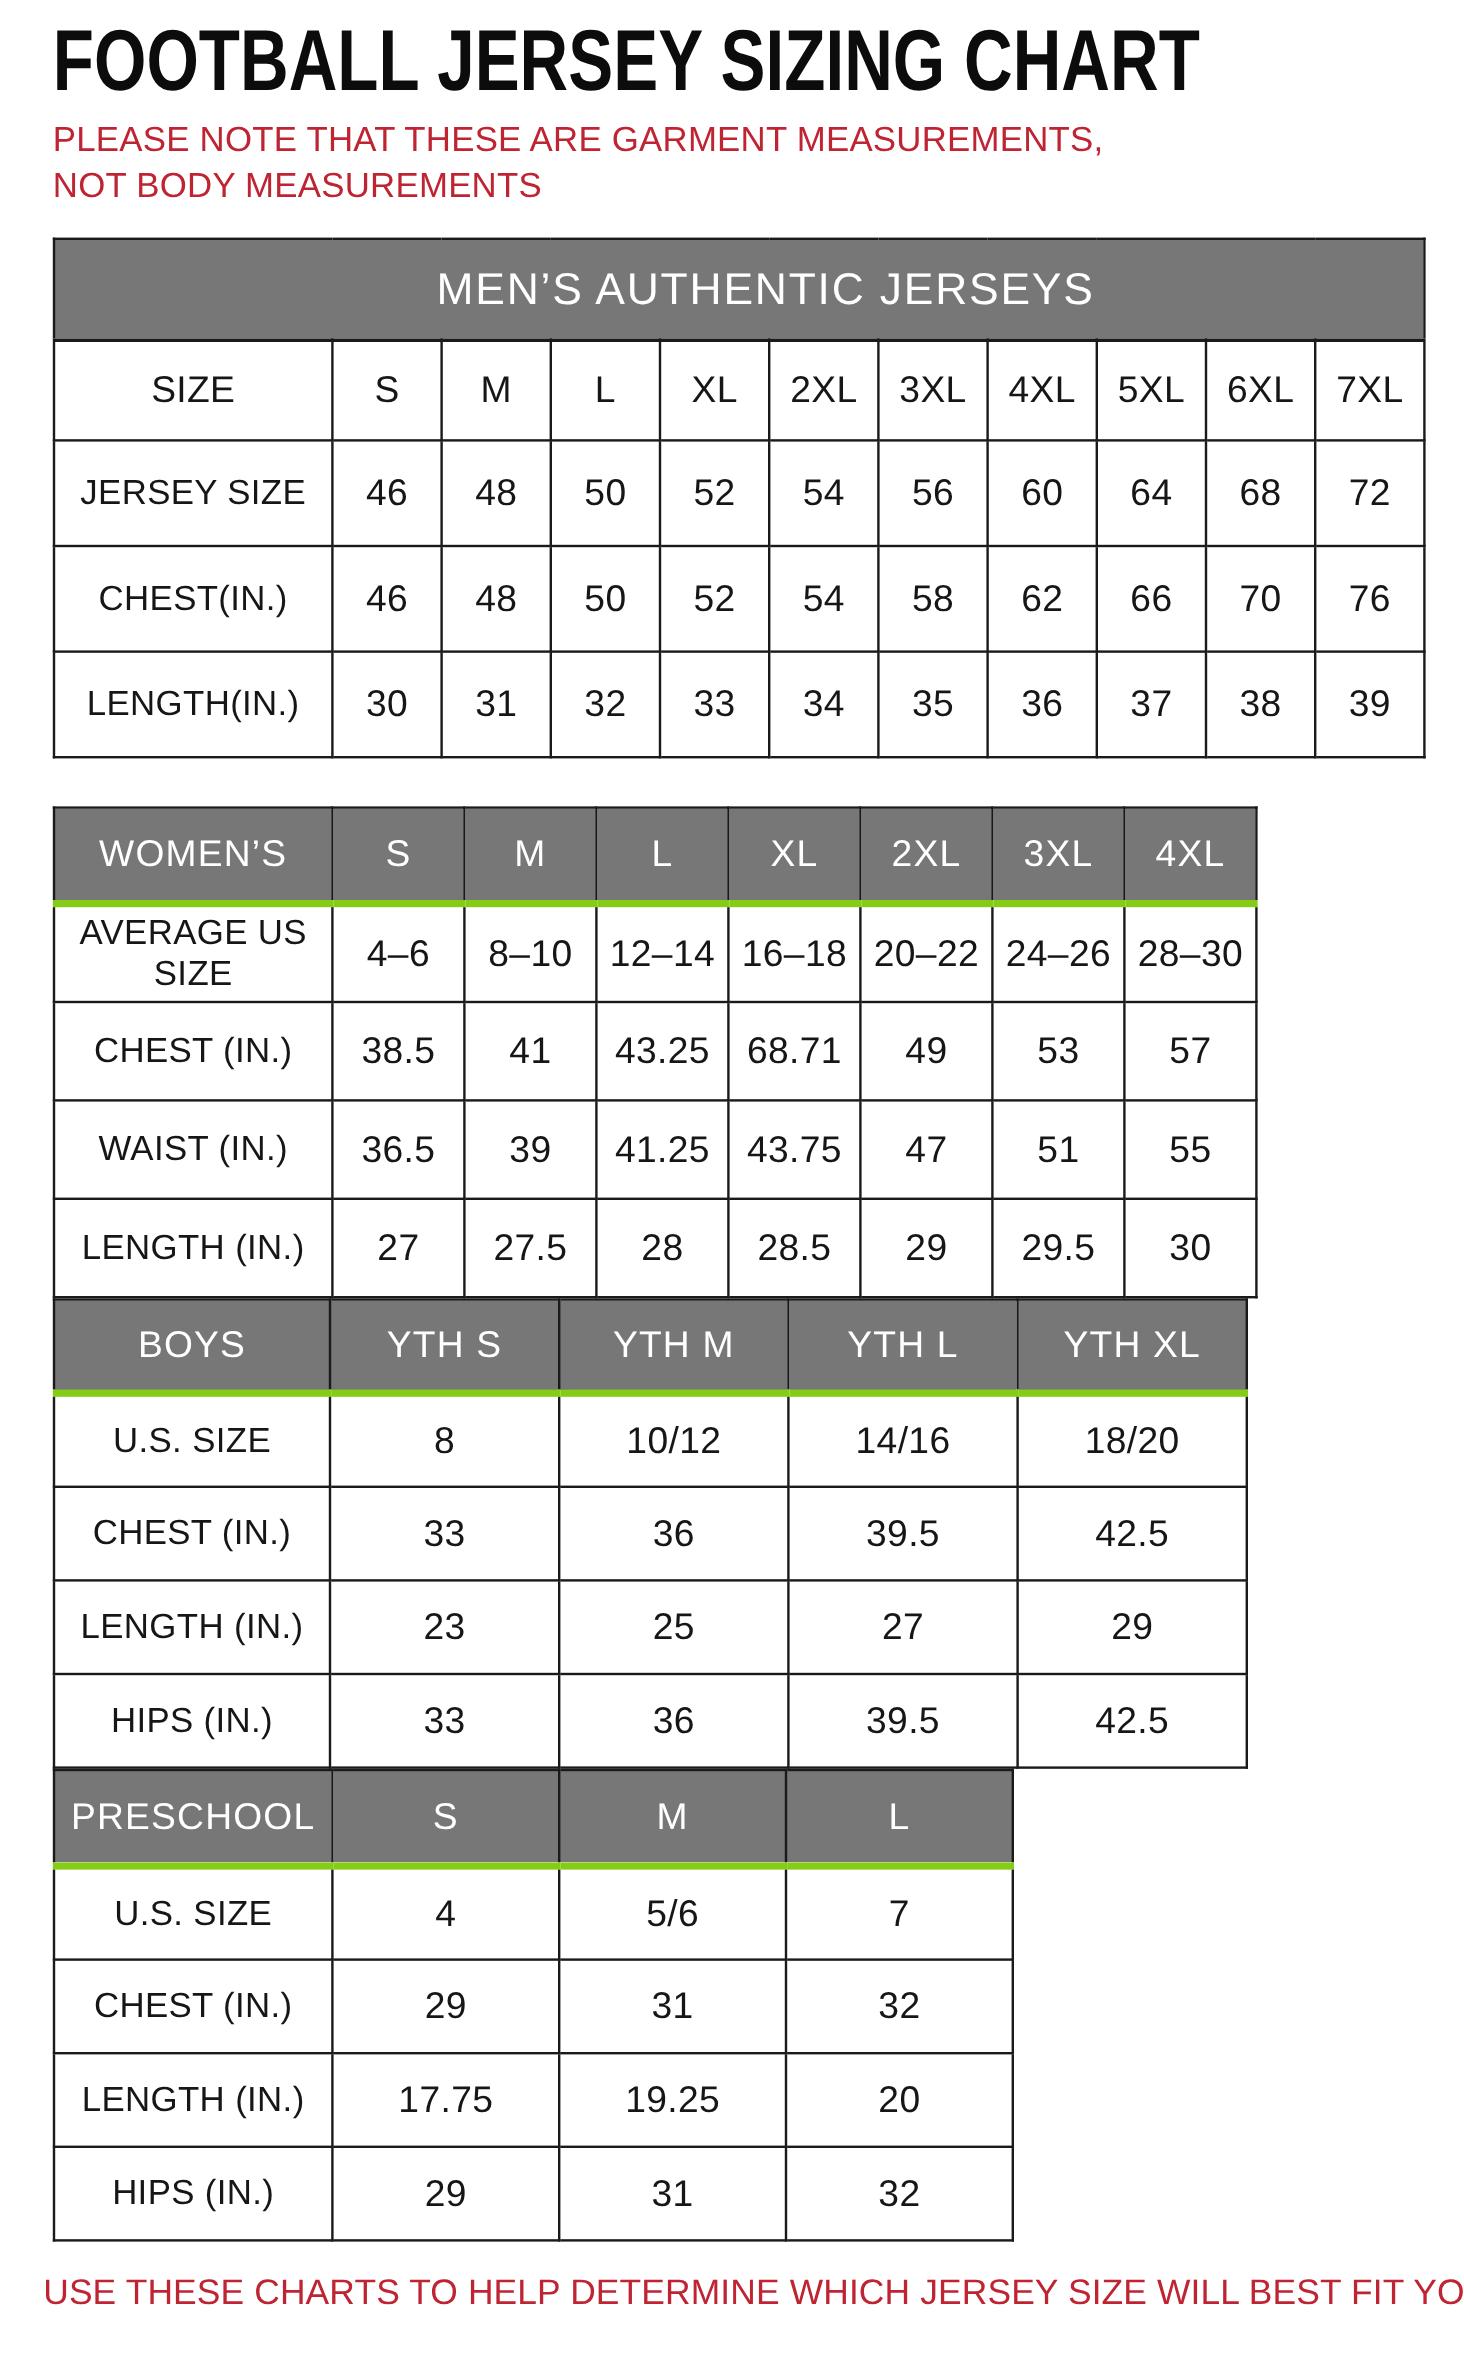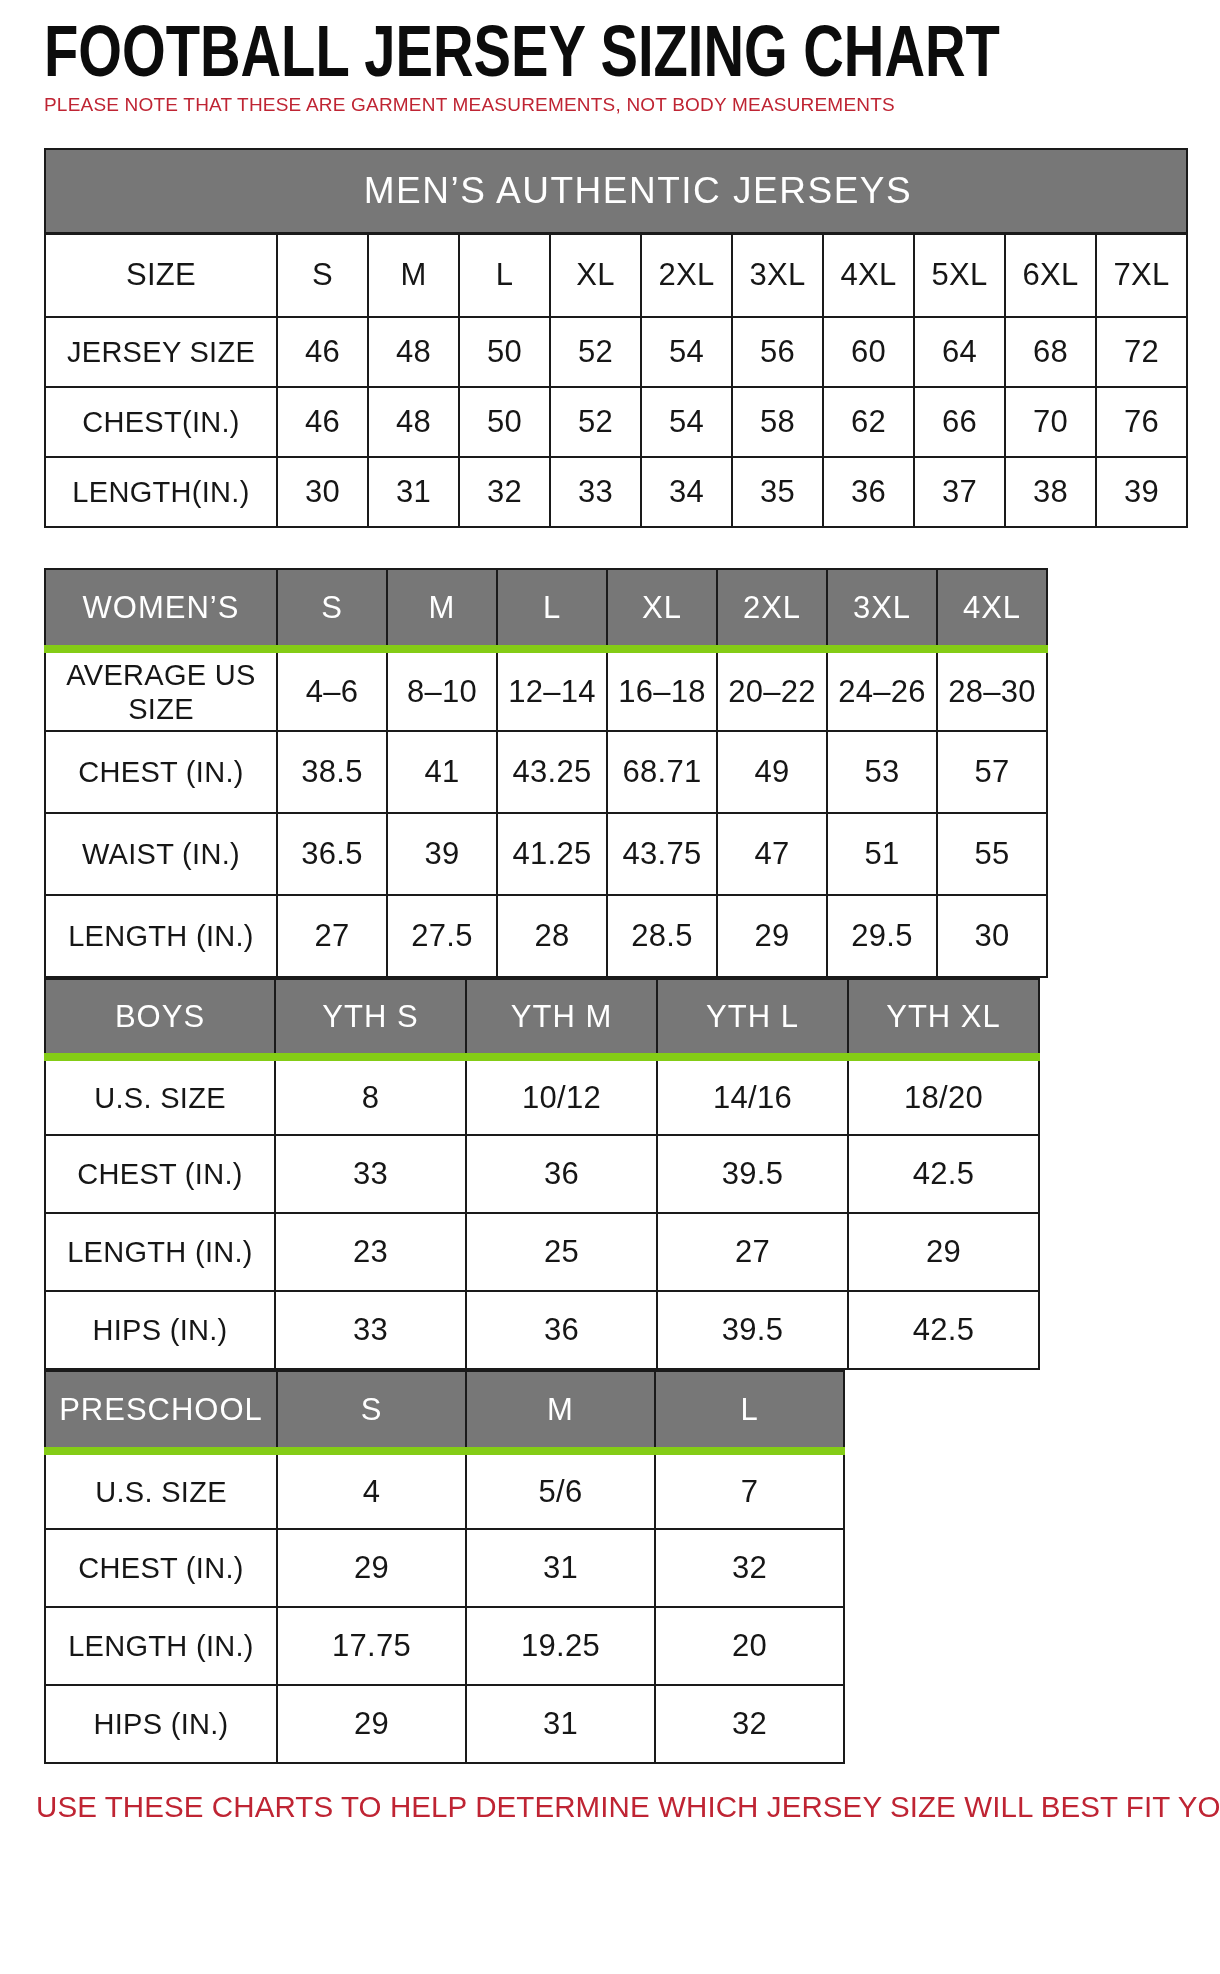--- a/index.html
+++ b/index.html
@@ -24,22 +24,23 @@
     font-weight: bold;
     letter-spacing: 0px;
     color: #0c0c0c;
     white-space: nowrap;
     transform: scaleX(0.78);
     transform-origin: left center;
   }
 
   
   .note {
+    margin-top: 12px;
     max-width: 930px;
-    font-size: 19px;
+    font-size: 29px;
     line-height: 38px;
     color: #bf2433;
     letter-spacing: 0.2px;
   }
 
   
   .size-table {
     border-collapse: collapse;
     table-layout: fixed;
   }
@@ -59,21 +60,21 @@
     height: 84px;
     border-bottom: 3px solid #1a1a1a;
     padding-left: 48px;
   }
   .cols-row th {
     background: #777777;
     color: #ffffff;
     font-size: 31px;
     letter-spacing: 1px;
     height: 80px;
-    border-bottom: 8px solid #84cc16;
+    border-bottom: 6px solid #84cc16;
   }
   tbody th.row-label {
     font-size: 29px;
     letter-spacing: 0.3px;
     line-height: 34px;
   }
   tbody td {
     font-size: 31px;
     letter-spacing: 0.3px;
   }
@@ -82,21 +83,21 @@
   .tbl-mens { margin-top: 24px; }
   .tbl-mens .cols-row th {
     background: #ffffff;
     color: #161616;
     height: 84px;
     border-bottom: 2px solid #1a1a1a;
     letter-spacing: 0.3px;
   }
   .tbl-mens col.label-col { width: 232px; }
   .tbl-mens col.data-col  { width: 91px; }
-  .tbl-mens tbody tr { height: 70px; }
+  .tbl-mens tbody tr { height: 88px; }
 
   .tbl-womens { margin-top: 40px; }
   .tbl-womens col.label-col { width: 232px; }
   .tbl-womens col.data-col  { width: 110px; }
   .tbl-womens tbody tr { height: 82px; padding-left: 48px; }
 
   .tbl-boys { }
   .tbl-boys .cols-row th { height: 78px; }
   .tbl-boys col.label-col { width: 230px; }
   .tbl-boys col.data-col  { width: 191px; }

